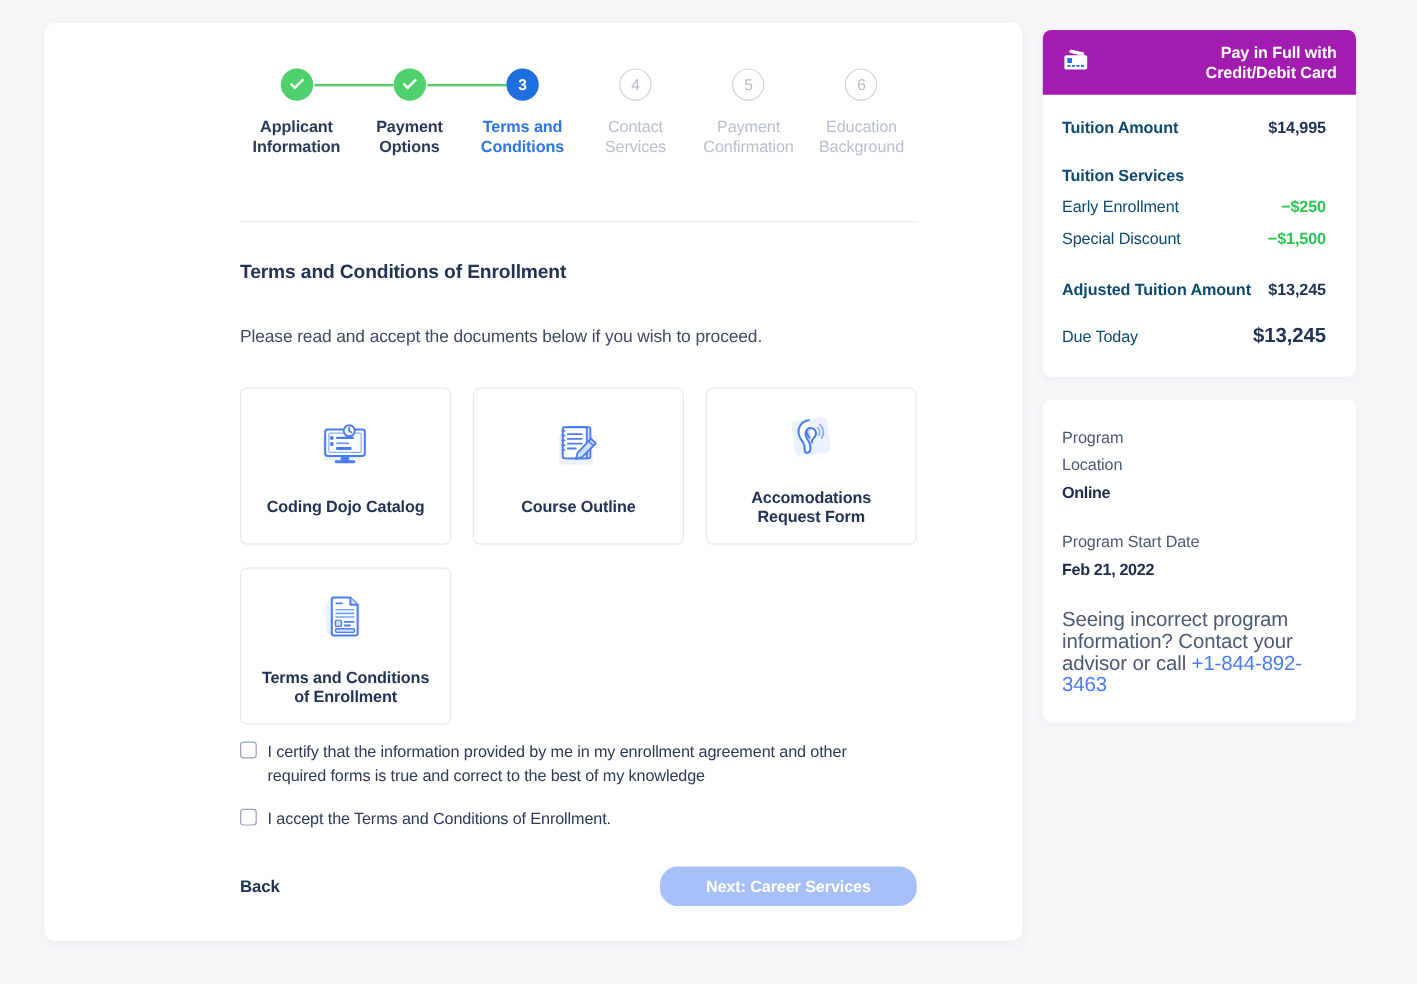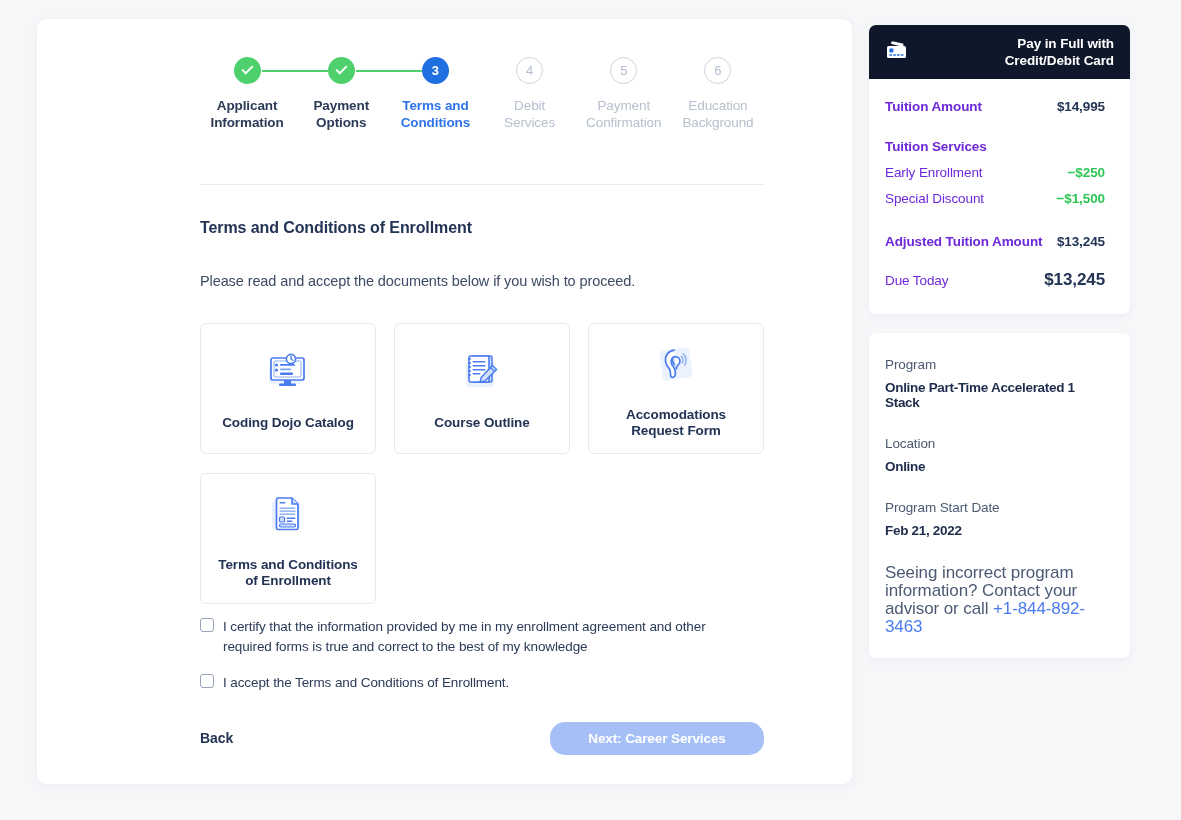--- a/index.html
+++ b/index.html
@@ -243,21 +243,21 @@
     left: 869px;
     width: 261px;
     background: #ffffff;
     border-radius: 7px;
     box-shadow: 0 2px 8px rgba(90,100,130,0.06);
   }
   #payment-card { top: 25px; }
   #program-card { top: 333px; }
 
   .pay-header {
-    background: #0f172a;
+    background: #a21caf;
     border-radius: 7px 7px 0 0;
     height: 54px;
     display: flex;
     align-items: center;
     justify-content: space-between;
     padding: 0 16px 0 15px;
   }
   .pay-header-title {
     color: #ffffff;
     font-size: 13.5px;
@@ -266,21 +266,21 @@
     text-align: right;
     letter-spacing: -0.1px;
   }
 
   .pay-body { padding: 20px 25px 24px 16px; }
   .pay-row {
     display: flex;
     justify-content: space-between;
     align-items: baseline;
   }
-  .pay-k { font-size: 13.5px; color: #6d28d9; letter-spacing: -0.1px; }
+  .pay-k { font-size: 13.5px; color: #0c4a6e; letter-spacing: -0.1px; }
   .pay-k.bold { font-weight: bold; }
   .pay-v { font-size: 13.5px; color: #223354; font-weight: bold; letter-spacing: -0.1px; }
   .pay-v.green { color: #2dc653; }
   .pay-v.big { font-size: 17px; }
   .gap-a { height: 25px; }
   .gap-b { height: 11px; }
   .gap-c { height: 28px; }
   .gap-d { height: 21px; }
 
   .prog-body { padding: 24px 18px 22px 16px; }
@@ -348,21 +348,21 @@
           <div>Terms and</div>
           <div>Conditions</div>
         </div>
       </div>
 
       <div class="step">
         <div class="step-circle-wrap">
           <div class="circle todo">4</div>
         </div>
         <div class="step-label todo">
-          <div>Debit</div>
+          <div>Contact</div>
           <div>Services</div>
         </div>
       </div>
 
       <div class="step">
         <div class="step-circle-wrap">
           <div class="circle todo">5</div>
         </div>
         <div class="step-label todo">
           <div>Payment</div>
@@ -543,21 +543,20 @@
       <div class="pay-row">
         <span class="pay-k">Due Today</span>
         <span class="pay-v big">$13,245</span>
       </div>
     </div>
   </div>
 
   <div class="side-card" id="program-card">
     <div class="prog-body">
       <div class="prog-k">Program</div>
-      <div class="prog-v">Online Part-Time Accelerated 1 Stack</div>
 
       <div class="prog-k">Location</div>
       <div class="prog-v">Online</div>
 
       <div class="prog-k">Program Start Date</div>
       <div class="prog-v">Feb 21, 2022</div>
 
       <div class="prog-note"><span>Seeing incorrect program information? Contact your advisor or call </span><span class="phone-link">+1-844-892-3463</span></div>
     </div>
   </div>

